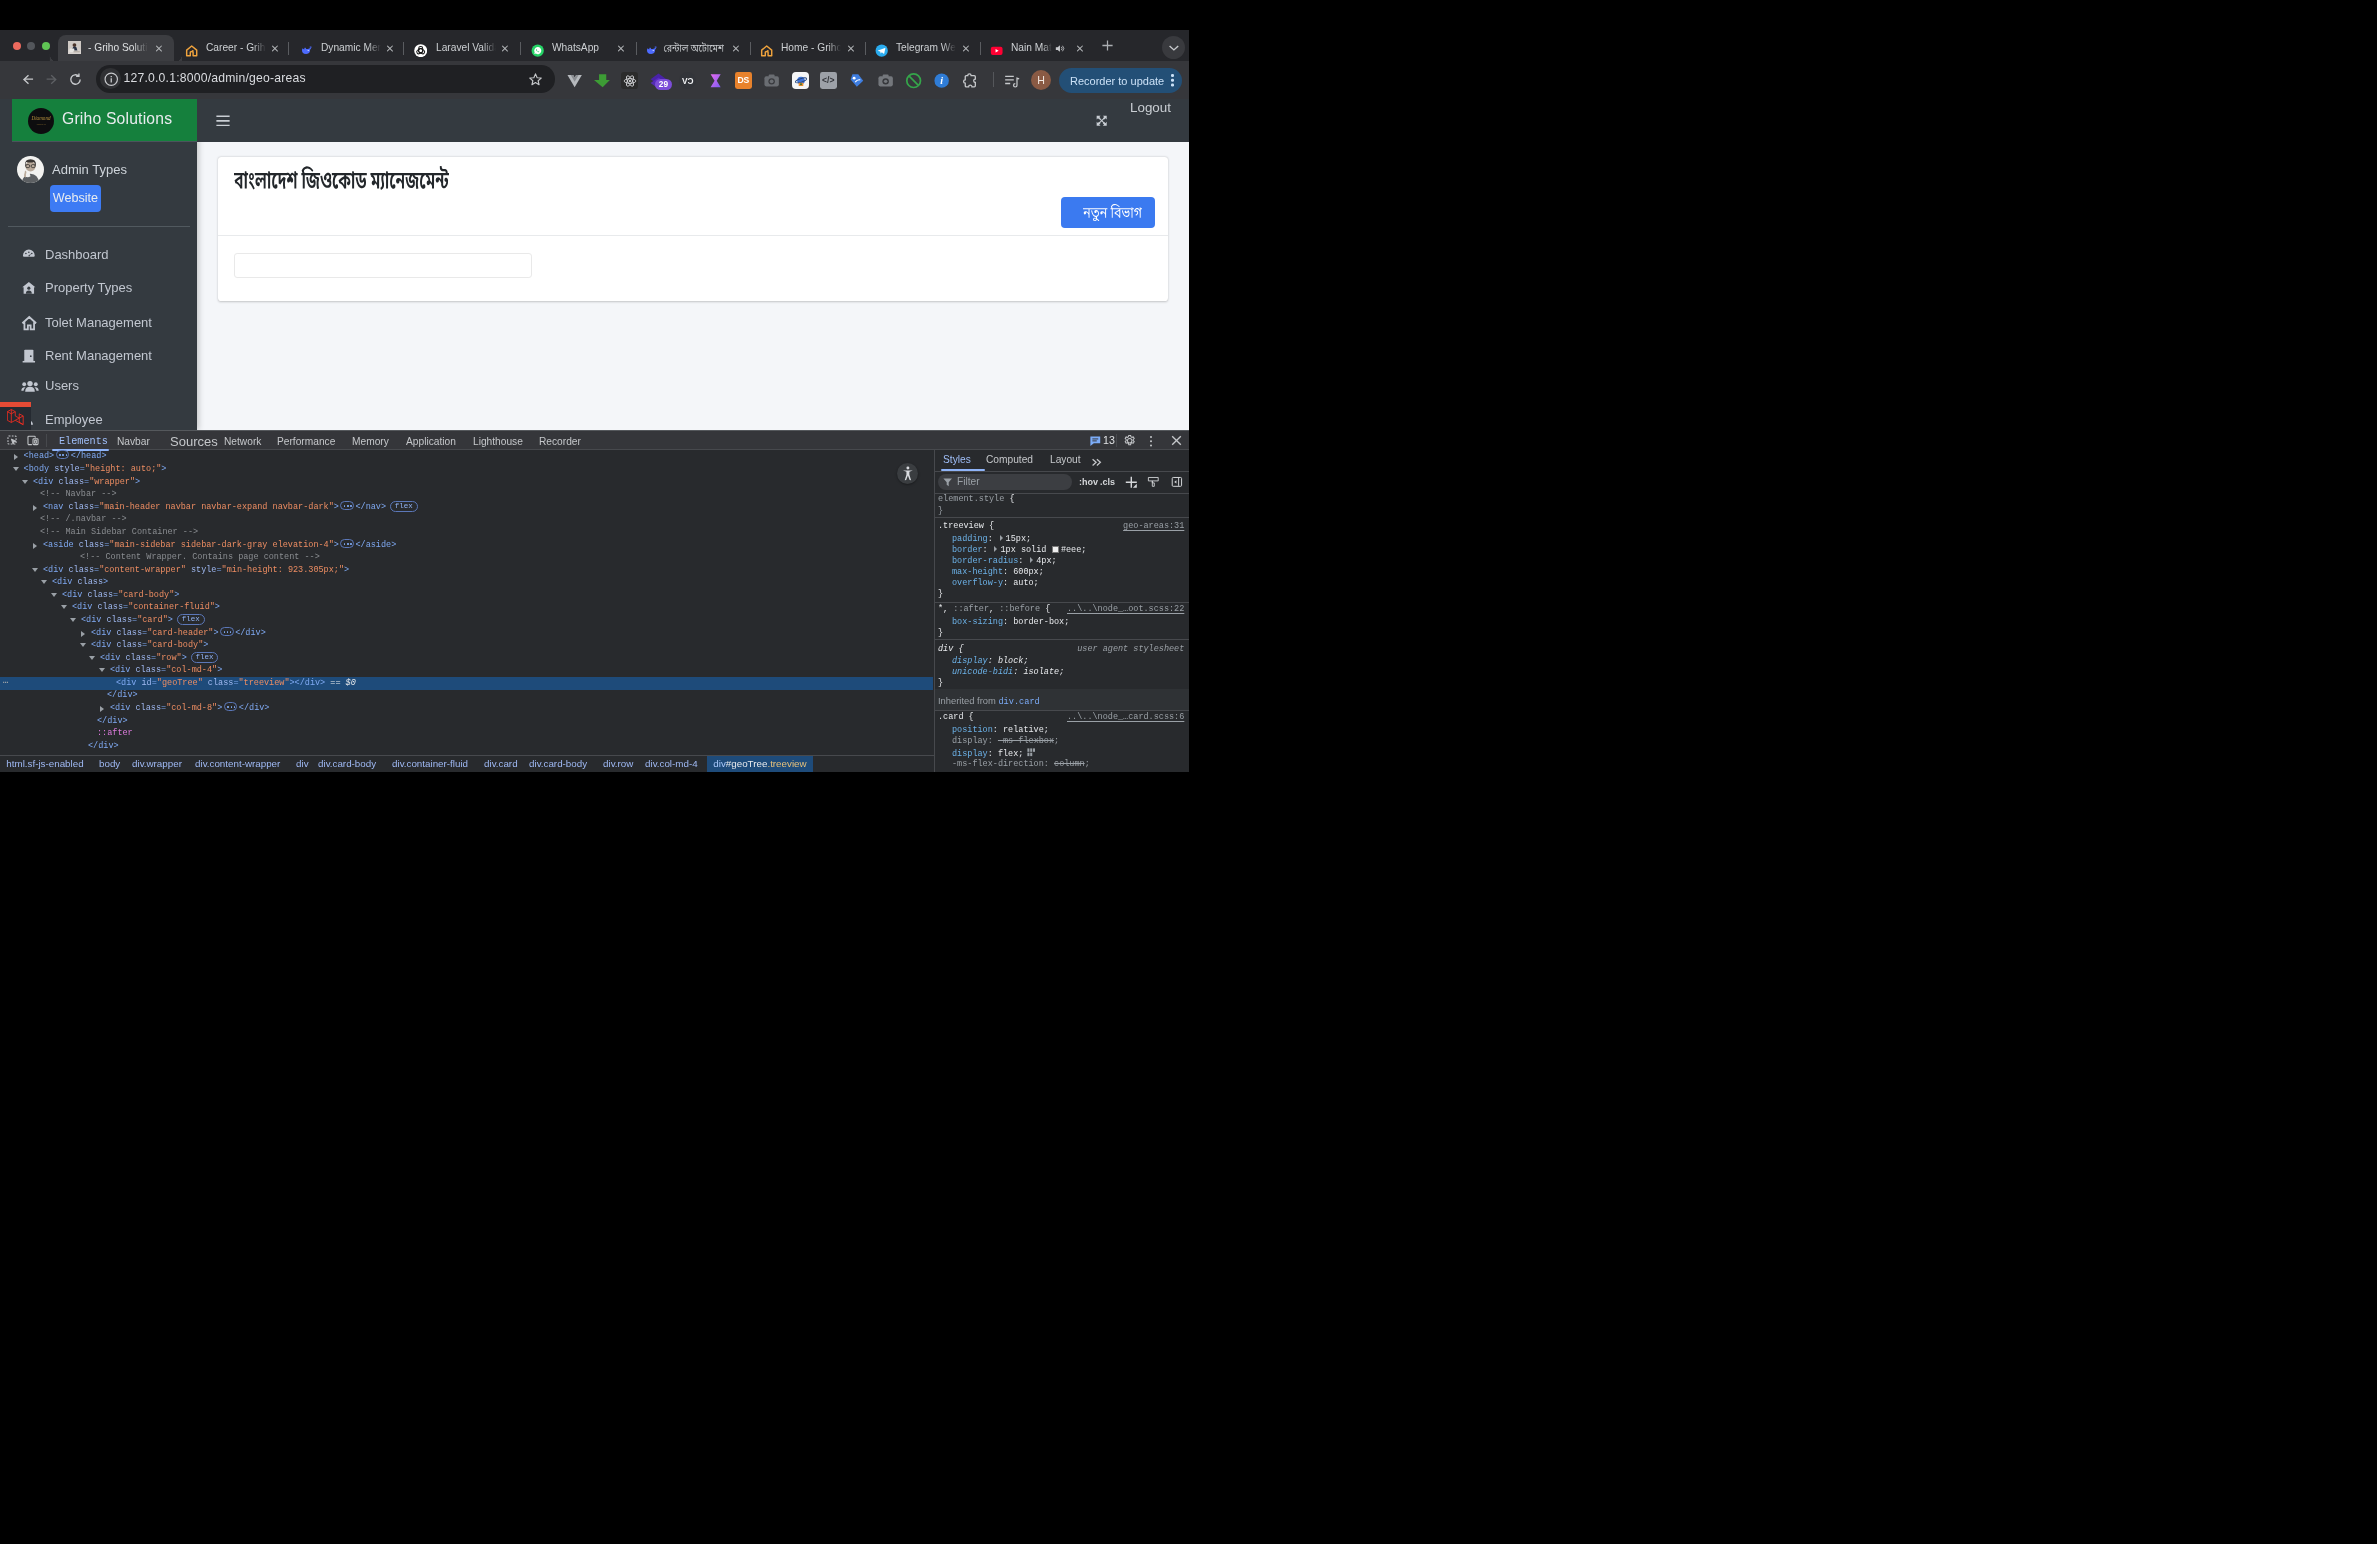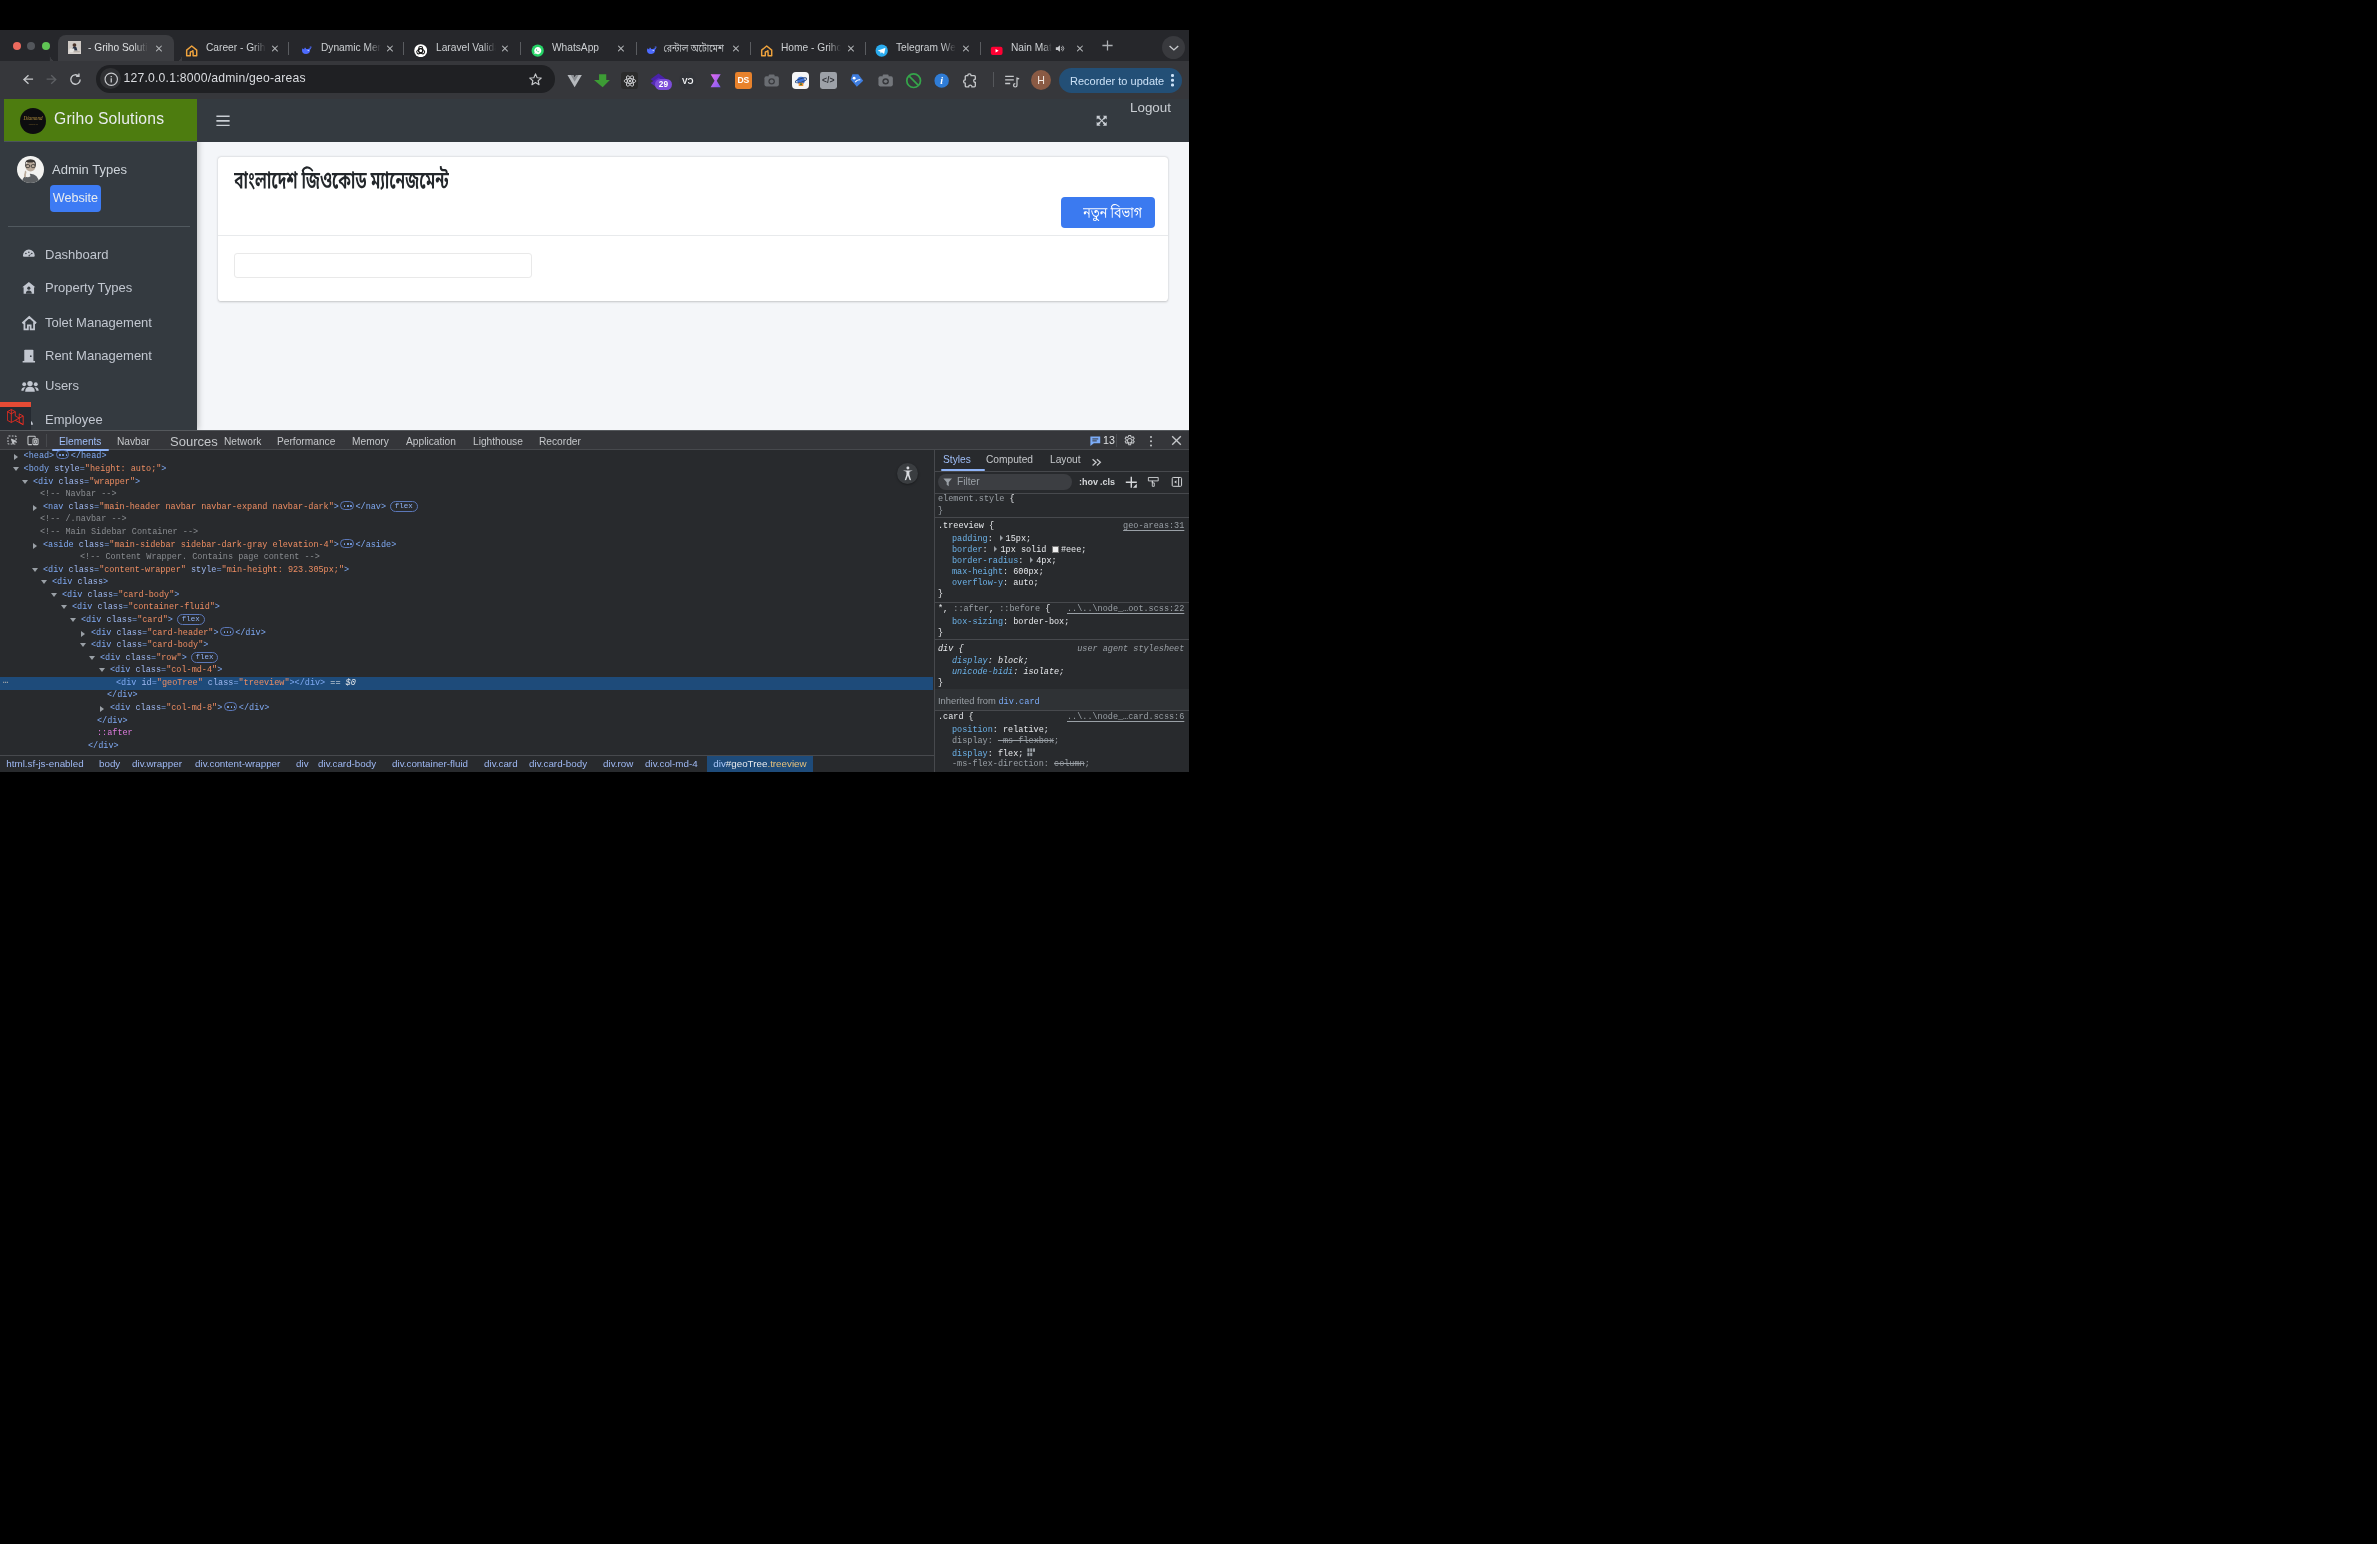--- a/index.html
+++ b/index.html
@@ -16,21 +16,21 @@
 .tx{position:absolute;width:6.3px;height:6.3px}
 .tx:before,.tx:after{content:"";position:absolute;left:-0.4px;top:2.8px;width:7.9px;height:1.1px;background:#B4B7BA;border-radius:0.8px}
 .tx:before{transform:rotate(45deg)}.tx:after{transform:rotate(-45deg)}
 .tsep{position:absolute;top:42px;width:0.8px;height:13.4px;background:#5A5C60}
 #toolbar{position:absolute;left:0;top:61px;width:1189px;height:38px;background:#36373B}
 #omnibox{position:absolute;left:96px;top:65px;width:459px;height:27.5px;border-radius:13.8px;background:#1F2023;color:#DADCE0;font-size:12.2px}
 #omnibox .url{position:absolute;left:27.5px;top:6.3px;letter-spacing:0.2px}
 
 #page{position:absolute;left:0;top:99px;width:1189px;height:331px;background:#f4f6f9;overflow:hidden}
 #sidebar{position:absolute;left:0;top:0;width:197px;height:331px;background:#343a40;box-shadow:2.4px 0 6.3px rgba(0,0,0,.22)}
-#brand{position:absolute;left:4px;top:0;width:197px;height:43px;border-bottom:0.8px solid #4b545c;background:#4d7c0f}
+#brand{position:absolute;left:12px;top:0;width:197px;height:43px;border-bottom:0.8px solid #4b545c;background:#15803d}
 #brand .nm{position:absolute;left:50px;top:11px;font-size:15.7px;color:#e9ecef;font-weight:300;letter-spacing:0.2px}
 #navbar{position:absolute;left:197px;top:0;width:992px;height:43px;background:#343a40}
 .mtxt{color:#c2c7d0;font-size:12.6px}
 
 #devtools{position:absolute;left:0;top:430px;width:1189px;height:342px;background:#282A2D;font-family:"Liberation Mono",monospace}
 #dt-toolbar{position:absolute;left:0;top:0;width:1189px;height:20.4px;background:#35363A;border-top:0.8px solid #55585C;border-bottom:0.8px solid #47494D;font-family:"Liberation Sans",sans-serif}
 .row16{position:absolute;left:0;width:933px;height:12.6px;line-height:12.6px;white-space:nowrap;font-size:8.5px;overflow:hidden;font-family:"Liberation Mono",monospace}
 .tg{color:#7FA9F2}.at{color:#9FB8F0}.vl{color:#ED8D62}.cm{color:#8A8D91}.pk{color:#DD7BDD}.wh{color:#E8EAED}.gy{color:#9AA0A6}
 .arr{display:inline-block;width:0;height:0;position:absolute;margin-top:3.9px}
 .ard{border-left:3.1px solid transparent;border-right:3.1px solid transparent;border-top:4.3px solid #9AA0A6}
@@ -354,21 +354,21 @@
       <path d="M9 9 L17.5 12.8 L13.8 14.2 L12.2 18.3 Z" fill="#C3C6C9" stroke="#C3C6C9" stroke-width="1.5"></path>
     </svg>
     <svg class="abs" style="left:26px;top:434px" width="14" height="13.4" viewBox="0 0 24 24">
       <g stroke="#C3C6C9" stroke-width="1.9" fill="none">
         <path d="M16 6.5 V5.5 a1.5 1.5 0 0 0 -1.5-1.5 H4.5 A1.5 1.5 0 0 0 3 5.5 v12 a1.5 1.5 0 0 0 1.5 1.5 H8 M3.2 19 H10"></path>
         <rect x="12" y="8.5" width="9" height="10.5" rx="1.5"></rect>
         <rect x="15" y="11" width="3" height="5.5" rx="0.8"></rect>
       </g>
     </svg>
     <div class="abs" style="left:46px;top:434px;width:0.8px;height:13.4px;background:#47494D"></div>
-    <div class="abs" style="left:59px;top:434px;height:16.5px;line-height:16.5px;color:#9FBEF8;font-size:10.2px;font-family:Liberation Sans, sans-serif">Elements</div>
+    <div class="abs" style="left:59px;top:434px;height:16.5px;line-height:16.5px;color:#9FBEF8;font-size:10.2px;font-family:Liberation Mono, monospace">Elements</div>
     <div class="abs" style="left:117px;top:434px;height:16.5px;line-height:16.5px;color:#C5C7CA;font-size:10.2px;font-family:'Liberation Sans',sans-serif">Navbar</div>
     <div class="abs" style="left:170px;top:434px;height:16.5px;line-height:16.5px;color:#C5C7CA;font-size:13px;font-family:'Liberation Sans',sans-serif">Sources</div>
     <div class="abs" style="left:224px;top:434px;height:16.5px;line-height:16.5px;color:#C5C7CA;font-size:10.2px;font-family:'Liberation Sans',sans-serif">Network</div>
     <div class="abs" style="left:277px;top:434px;height:16.5px;line-height:16.5px;color:#C5C7CA;font-size:10.2px;font-family:'Liberation Sans',sans-serif">Performance</div>
     <div class="abs" style="left:352px;top:434px;height:16.5px;line-height:16.5px;color:#C5C7CA;font-size:10.2px;font-family:'Liberation Sans',sans-serif">Memory</div>
     <div class="abs" style="left:406px;top:434px;height:16.5px;line-height:16.5px;color:#C5C7CA;font-size:10.2px;font-family:'Liberation Sans',sans-serif">Application</div>
     <div class="abs" style="left:473px;top:434px;height:16.5px;line-height:16.5px;color:#C5C7CA;font-size:10.2px;font-family:'Liberation Sans',sans-serif">Lighthouse</div>
     <div class="abs" style="left:539px;top:434px;height:16.5px;line-height:16.5px;color:#C5C7CA;font-size:10.2px;font-family:'Liberation Sans',sans-serif">Recorder</div>
     <div class="abs" style="left:52px;top:449px;width:57px;height:2px;background:#8FB4F8;border-radius:2px"></div>
     <svg class="abs" style="left:1089px;top:435px" width="12.6" height="11.8" viewBox="0 0 24 24">

